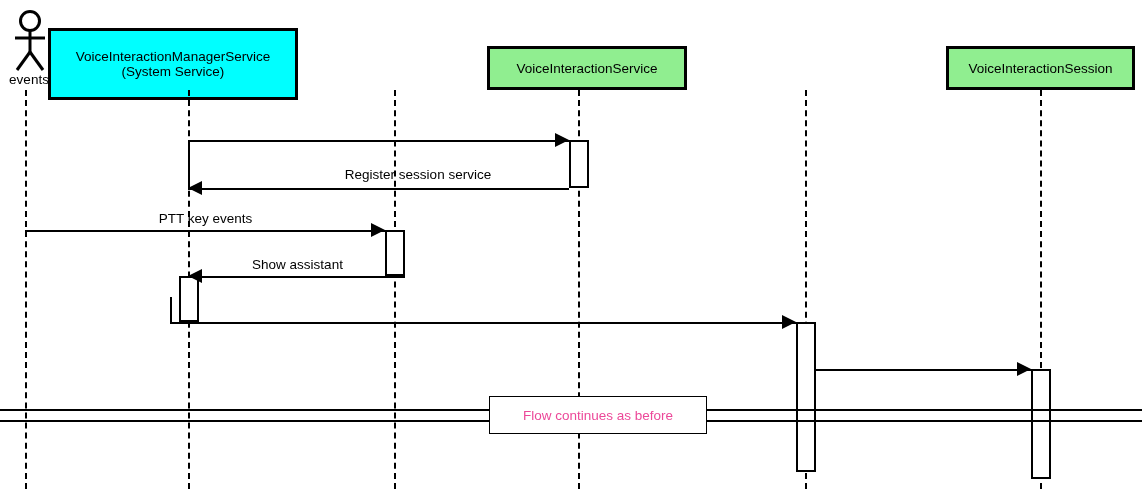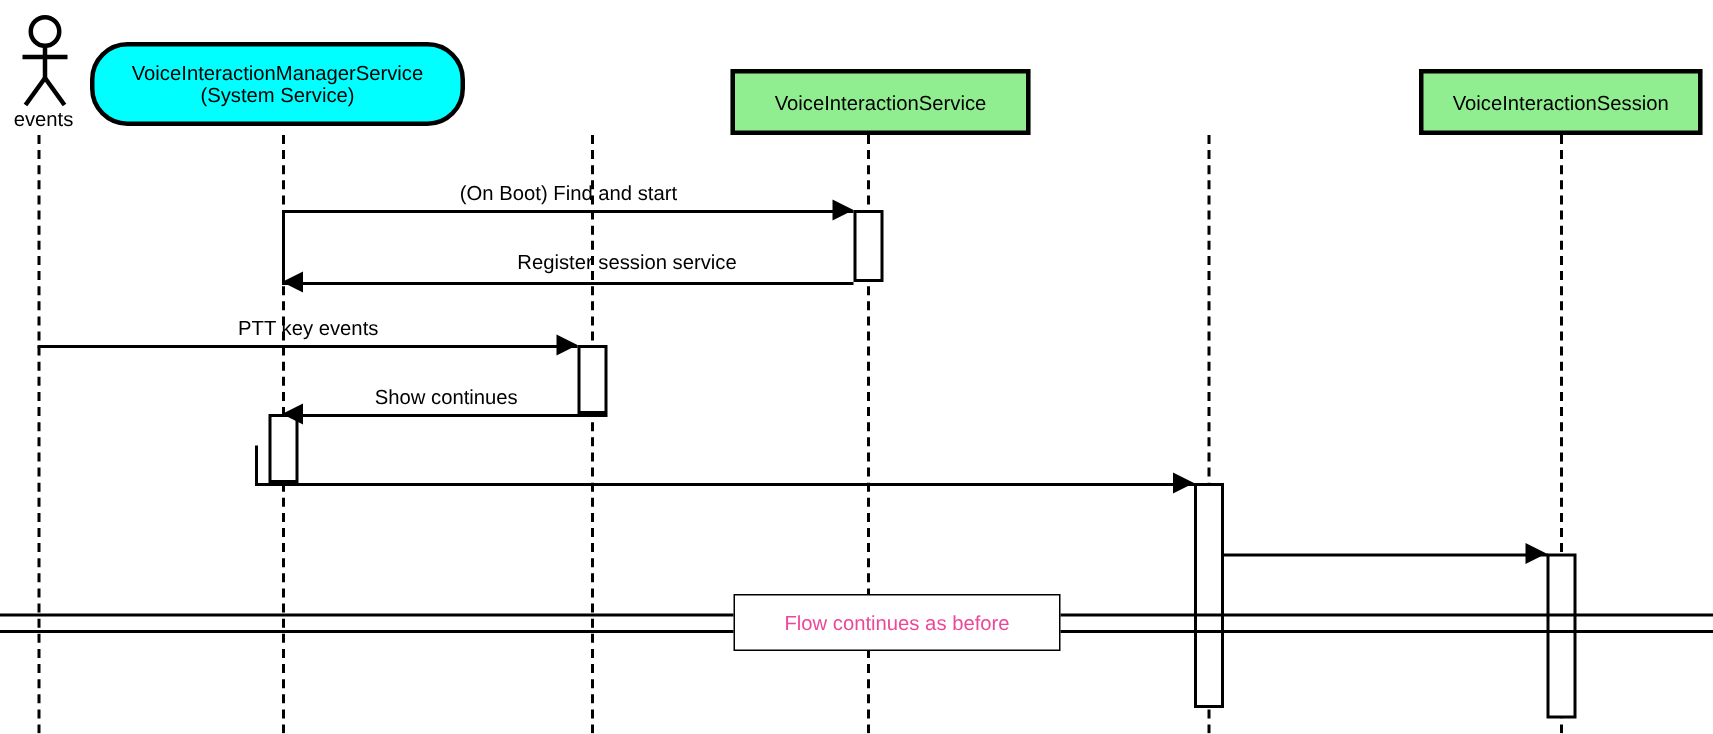--- a/index.html
+++ b/index.html
@@ -125,21 +125,21 @@
     <svg width="44" height="62" viewBox="0 0 44 62">
       <circle cx="22" cy="11" r="9.5" fill="none" stroke="#000" stroke-width="3"></circle>
       <line x1="22" y1="21" x2="22" y2="42" stroke="#000" stroke-width="3"></line>
       <line x1="7" y1="28" x2="37" y2="28" stroke="#000" stroke-width="3"></line>
       <line x1="22" y1="42" x2="9" y2="60" stroke="#000" stroke-width="3"></line>
       <line x1="22" y1="42" x2="35" y2="60" stroke="#000" stroke-width="3"></line>
     </svg>
   </div>
   <div class="actor-label" style="left:0px; top:72px; width:58px;">events</div>
 
-  <div class="participant-box cyan" style="left:60px;  top:28px; width:250px; height:56px;border-radius:25px;">VoiceInteractionManagerService
+  <div class="participant-box cyan" style="left:48px;  top:28px; width:250px; height:72px;">VoiceInteractionManagerService
 (System Service)</div>
 
 
   <div class="participant-box green" style="left:487px; top:46px; width:200px; height:44px;">VoiceInteractionService</div>
 
 
   <div class="participant-box green" style="left:946px; top:46px; width:189px; height:44px;">VoiceInteractionSession</div>
 
   <div class="lifeline" style="left:25px;   top:90px;  height:399px;"></div>
   <div class="lifeline" style="left:188px;  top:90px;  height:399px;"></div>
@@ -151,34 +151,33 @@
   <div class="activation" style="left:569px; top:140px; height:48px;"></div>
 
   <div class="activation" style="left:385px; top:230px; height:46px;"></div>
 
   <div class="activation" style="left:179px; top:276px; height:46px;"></div>
 
   <div class="activation" style="left:796px; top:322px; height:150px;"></div>
 
   <div class="activation" style="left:1031px; top:369px; height:110px;"></div>
 
-  <div class="msg-label" style="left:189px; top:121px; width:380px;">(On Boot) Find and start</div>
   <div class="msg-line" style="left:188px; top:140px; width:381px;"></div>
   <div class="msg-arrow right" style="left:555px; top:133px;"></div>
   <div class="msg-line" style="left:188px; top:140px; width:0; height:48px; border-top:none; border-left:2px solid #000;"></div>
 
   <div class="msg-label" style="left:189px; top:167px; width:380px;padding-left:39px;">Register session service</div>
   <div class="msg-line" style="left:188px; top:188px; width:381px;"></div>
   <div class="msg-arrow left" style="left:188px; top:181px;"></div>
 
   <div class="msg-label" style="left:26px; top:211px; width:359px;">PTT key events</div>
   <div class="msg-line" style="left:25px; top:230px; width:360px;"></div>
   <div class="msg-arrow right" style="left:371px; top:223px;"></div>
 
-  <div class="msg-label" style="left:190px; top:257px; width:215px;">Show continues</div>
+  <div class="msg-label" style="left:190px; top:257px; width:215px;">Show assistant</div>
   <div class="msg-line" style="left:188px; top:276px; width:217px;"></div>
   <div class="msg-arrow left" style="left:188px; top:269px;"></div>
 
   <div class="msg-line" style="left:170px; top:322px; width:626px;"></div>
   <div class="msg-arrow right" style="left:782px; top:315px;"></div>
   <div class="msg-line" style="left:170px; top:297px; width:0; height:25px; border-top:none; border-left:2px solid #000;"></div>
 
   <div class="msg-line" style="left:816px; top:369px; width:216px;"></div>
   <div class="msg-arrow right" style="left:1017px; top:362px;"></div>
 

